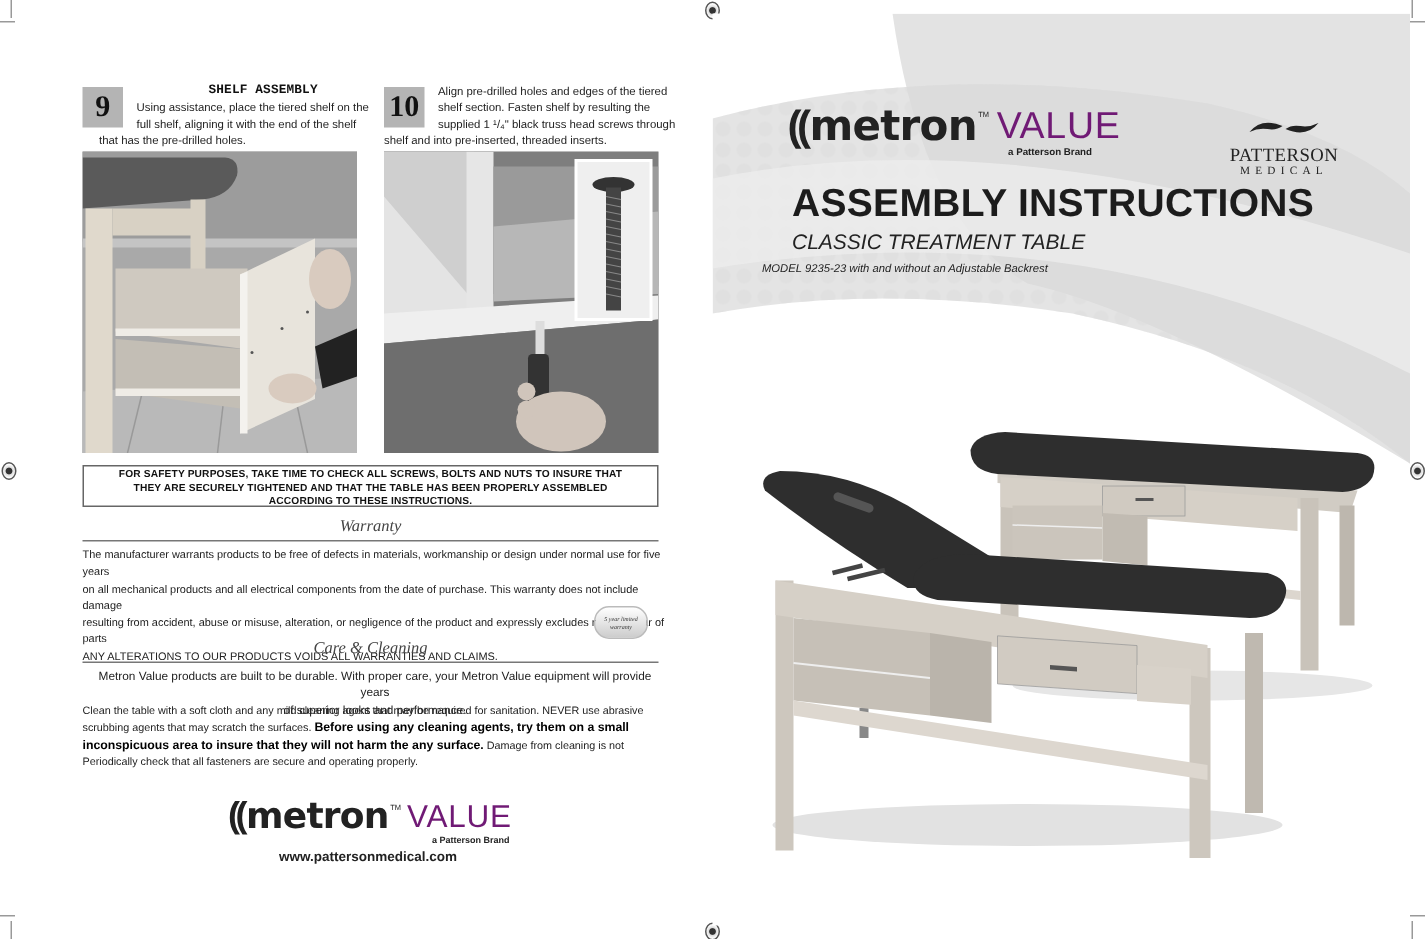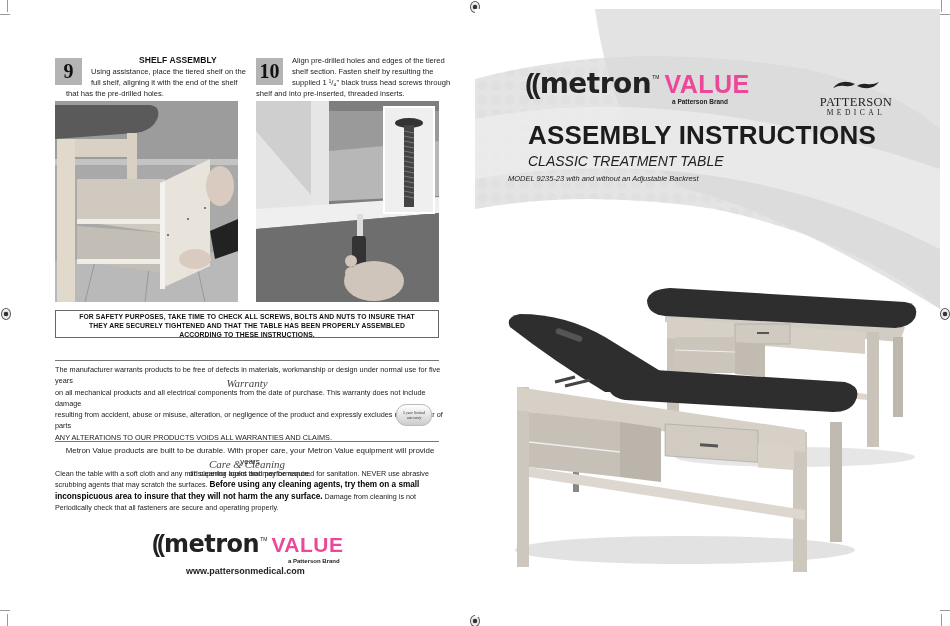--- a/index.html
+++ b/index.html
@@ -6,41 +6,41 @@
   body { width:950px; height:626px; position:relative; overflow:hidden; background:#ffffff; font-family:"Liberation Sans", sans-serif; color:#222; }
   .abs { position:absolute; }
 
   
   .mark-h { position:absolute; height:1px; background:#999; width:10px; }
   .mark-v { position:absolute; width:1px; background:#999; height:12px; }
   .reg { position:absolute; width:8px; height:10px; border-radius:50%; border:1px solid #555; background:radial-gradient(circle,#333 30%,#ddd 40%,#fff 70%); }
 
   
   .step-box { position:absolute; width:27px; height:27px; background:#b4b4b4; display:flex; align-items:center; justify-content:center; font-family:"Liberation Serif", serif; font-weight:bold; font-size:20px; color:#111; }
-  .step-title { position:absolute; font-family:Liberation Sans, sans-serif; font-weight:bold; font-size:8.5px; color:#111; letter-spacing:0.1px;padding-left:48px; }
+  .step-title { position:absolute; font-family:Liberation Mono, monospace; font-weight:bold; font-size:8.5px; color:#111; letter-spacing:0.1px;padding-left:48px; }
   .step-text { position:absolute; font-size:7.6px; line-height:11.3px; color:#222; }
 
   .photo { position:absolute; overflow:hidden; background:#888; }
 
   .safety { position:absolute; left:55px; top:310px; width:384px; height:28px; border:1px solid #666; background:#fff; text-align:center; font-weight:bold; font-size:6.8px; line-height:9px; padding-top:1px; box-sizing:border-box; color:#111; letter-spacing:0.1px; }
 
-  .section-head { position:absolute; left:55px; width:384px; text-align:center; font-family:"Liberation Serif", serif; font-style:italic; font-size:11px; color:#444;margin-top:32px; }
+  .section-head { position:absolute; left:55px; width:384px; text-align:center; font-family:"Liberation Serif", serif; font-style:italic; font-size:11px; color:#444; }
   .section-rule { position:absolute; left:55px; width:384px; height:1px; background:#777; }
 
   .body-text { position:absolute; left:55px; width:390px; font-size:7.3px; line-height:11.3px; color:#222; }
   .body-text.big { font-size:7.9px; }
   .body-text b { font-weight:bold; color:#000; font-size:8.2px; }
 
   .badge { position:absolute; left:396px; top:404px; width:34px; height:20px; border-radius:10px; background:linear-gradient(#fff,#ccc); border:1px solid #bbb; display:flex; align-items:center; justify-content:center; font-family:"Liberation Serif", serif; font-style:italic; font-size:7px; color:#333; }
 
   .logo { position:absolute; display:flex; align-items:flex-end; }
   .logo .waves { font-weight:bold; color:#222; letter-spacing:-3px; }
   .logo .metron { font-family:"DejaVu Sans", sans-serif; font-weight:bold; color:#222; letter-spacing:-0.5px; }
   .logo .tm { font-size:5px; vertical-align:top; color:#222; }
-  .logo .value { font-family:"Liberation Sans", sans-serif; color:#ec4899; letter-spacing:0.5px;font-weight:bold; }
+  .logo .value { font-family:"Liberation Sans", sans-serif; color:#701a75; letter-spacing:0.5px; }
   .tagline { position:absolute; font-weight:bold; font-size:6px; color:#222; }
   .url { position:absolute; font-weight:bold; font-size:9px; color:#222; }
 
   
   .right-bg { position:absolute; left:475px; top:9px; width:465px; height:608px; background:#fff; overflow:hidden; }
   .title-main { position:absolute; left:528px; top:120px; font-family:"Liberation Sans", sans-serif; font-weight:bold; font-size:26px; color:#1c1c1c; letter-spacing:0.2px; }
   .title-sub { position:absolute; left:528px; top:153px; font-style:italic; font-size:14px; color:#222; }
   .title-model { position:absolute; left:508px; top:174px; font-style:italic; font-size:7.5px; color:#222; }
 
   .patterson { position:absolute; left:815px; top:78px; width:82px; text-align:center; }

